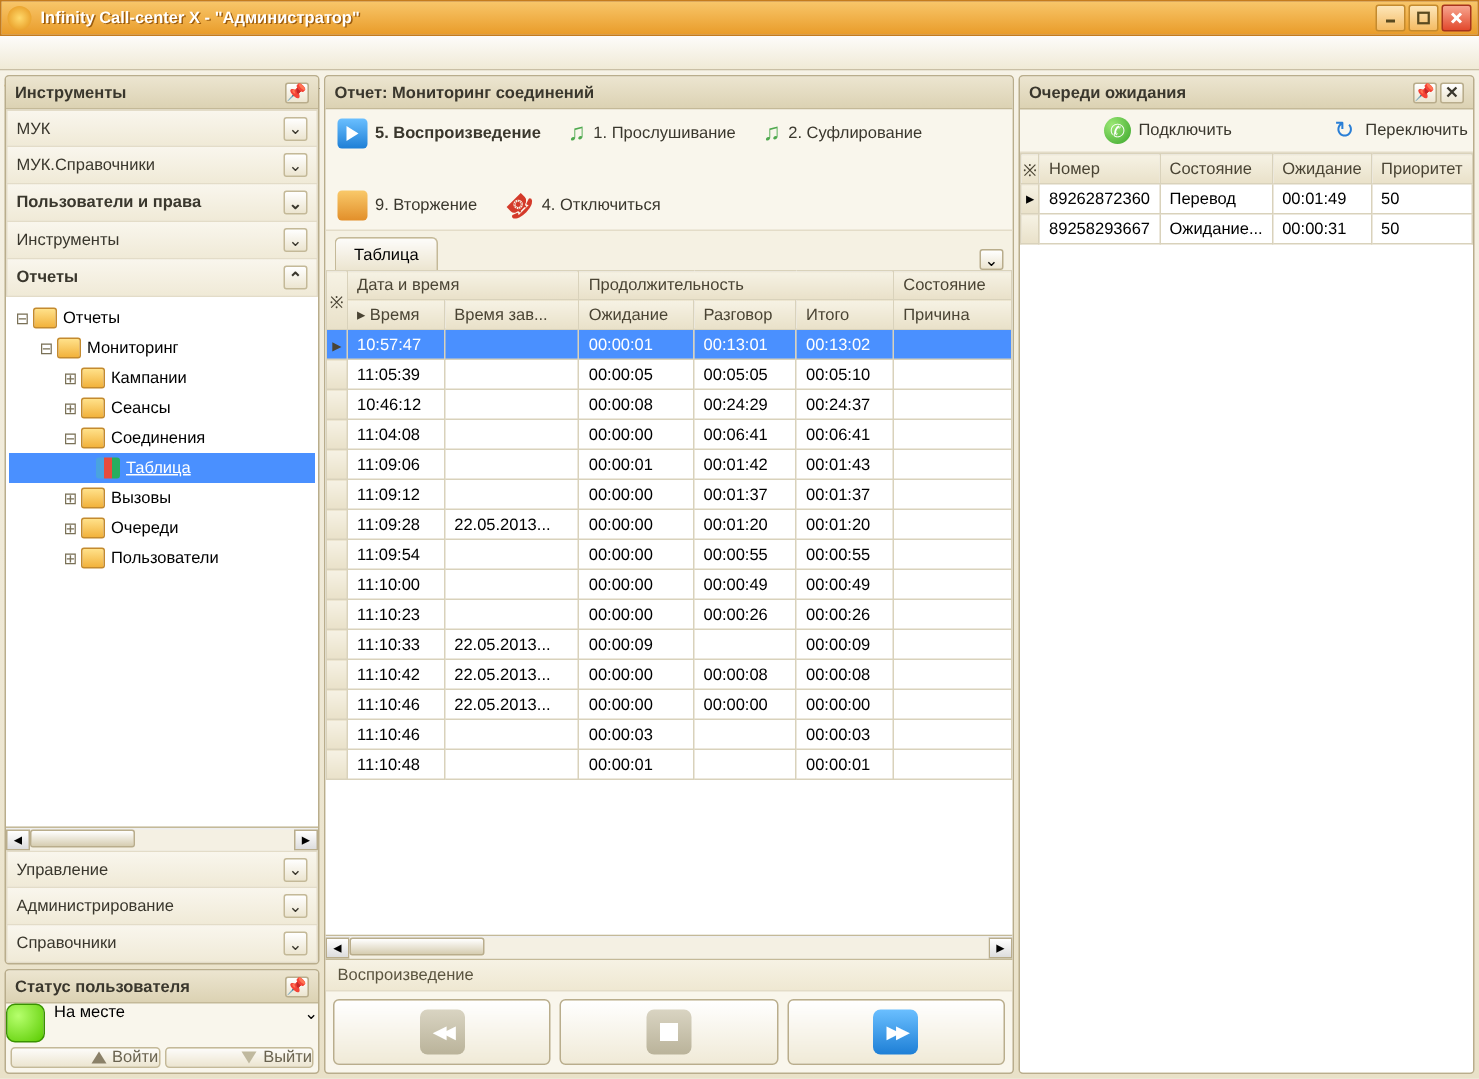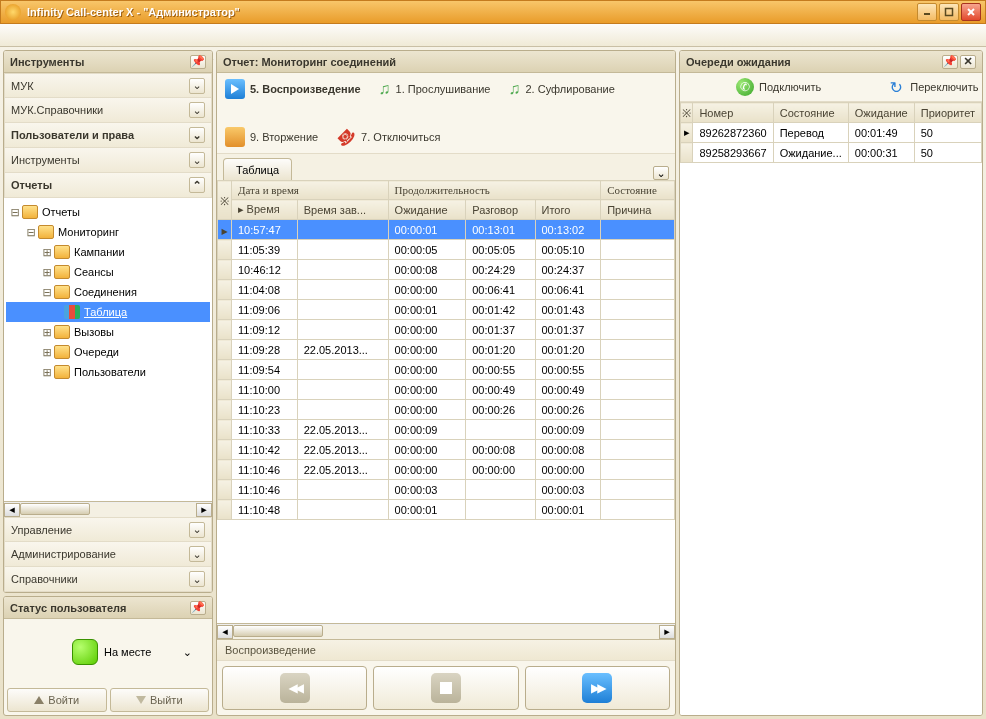--- a/index.html
+++ b/index.html
@@ -44,24 +44,24 @@
 .tnode .ficon.chart { background: linear-gradient(90deg,#4aa3df 33%, #e74c3c 33% 66%, #27ae60 66%); border: none; }
 .tnode.sel { background: #4a90ff; color: #fff; }
 .tnode.sel .tlabel { text-decoration: underline; }
 
 .hscroll { height: 16px; border-top: 1px solid #c4b998; background: #eee; display: flex; align-items: center; }
 .hscroll .arrow { width: 16px; height: 14px; border: 1px solid #b9ad8c; background: linear-gradient(#fff,#ddd); display: flex; align-items: center; justify-content: center; }
 .hscroll .track { flex: 1; height: 14px; background: #f4f0e3; position: relative; }
 .hscroll .thumb { position: absolute; left: 0; top: 0; height: 12px; width: 70px; background: linear-gradient(#fff,#d6cdb1); border: 1px solid #b9ad8c; border-radius: 2px; }
 
 
-.status-body { padding: 20px; display: flex; align-items: center; gap: 6px; margin-left: 48px; }
+.status-body { padding: 0; display: flex; align-items: flex-start; gap: 6px; }
 .status-ind { width: 26px; height: 26px; border-radius: 6px; background: radial-gradient(circle at 30% 30%, #b6ff6d, #5acb00); border: 1px solid #3a9200; }
 .loginrow { display: flex; padding: 3px; gap: 3px; }
-.lbtn { flex: 1; height: 24px; background: linear-gradient(#fdfcfa,#ece5d0); border: 1px solid #c4b998; border-radius: 3px; display: flex; align-items: center; justify-content: center; gap: 4px; color: #6a6350; cursor: pointer; }
+.lbtn { flex: 1; height: 14px; background: linear-gradient(#fdfcfa,#ece5d0); border: 1px solid #c4b998; border-radius: 3px; display: flex; align-items: center; justify-content: flex-end; gap: 4px; color: #6a6350; cursor: pointer; }
 .tri { width: 0; height: 0; border-left: 5px solid transparent; border-right: 5px solid transparent; }
 .tri.up { border-bottom: 8px solid #8a8068; }
 .tri.dn { border-top: 8px solid #c0b99f; }
 
 
 .center { flex: 1; display: flex; flex-direction: column; }
 .center .panel { flex: 1; }
 .toolbar { padding: 6px 8px; display: flex; flex-wrap: wrap; gap: 14px 18px; align-items: center; background: #f9f6ec; border-bottom: 1px solid #e3dcc8; }
 .titem { display: flex; align-items: center; gap: 5px; color: #3a372d; cursor: pointer; }
 .titem .ticon2 { width: 20px; height: 20px; border-radius: 3px; display: flex; align-items: center; justify-content: center; }
@@ -73,21 +73,21 @@
 
 .tabstrip { height: 26px; display: flex; align-items: flex-end; padding: 0 6px; background: #f5f1e3; gap: 3px; }
 .tab { height: 22px; padding: 0 12px; display: flex; align-items: center; border: 1px solid #c4b998; border-bottom: none; border-radius: 4px 4px 0 0; background: linear-gradient(#fdfcfa,#ece5d0); cursor: pointer; }
 .tabstrip .tdd { margin-left: auto; }
 
 
 .gridwrap { flex: 1; background: #fff; overflow: auto; position: relative; }
 table.grid { border-collapse: collapse; width: 100%; }
 .grid th, .grid td { border: 1px solid #d9d2bb; padding: 3px 6px; text-align: left; height: 20px; white-space: nowrap; }
 .grid thead th { background: linear-gradient(#f6f2e4,#e9e1c9); font-weight: normal; color: #4a4434; position: sticky; top: 0; }
-.grid thead tr.top th { height: 18px; font-weight: normal; font-family: Liberation Serif, serif; }
+.grid thead tr.top th { height: 18px; font-weight: normal; }
 .grid .gutter { width: 14px; background: linear-gradient(#f6f2e4,#e9e1c9); text-align: center; padding: 0; }
 .grid tbody tr.sel td { background: #4a90ff; color: #fff; }
 .grid tbody tr.sel .gutter::after { content: "▶"; color: #4a4434; font-size: 8px; }
 
 
 .player { border-top: 1px solid #c4b998; }
 .player .plabel { padding: 4px 8px; color: #5a543f; background: linear-gradient(#f6f2e4,#efe8d2); border-bottom: 1px solid #e3dcc8; }
 .pbtns { display: flex; gap: 6px; padding: 5px; }
 .pbigbtn { flex: 1; height: 44px; background: linear-gradient(#fff,#f0ead7); border: 1px solid #b9ad8c; border-radius: 4px; display: flex; align-items: center; justify-content: center; cursor: pointer; }
 .picon { width: 30px; height: 30px; border-radius: 5px; display: flex; align-items: center; justify-content: center; }
@@ -285,21 +285,21 @@
             <span class="ic-note">♫</span>
             <span>2. Суфлирование</span>
           </div>
         <div style="flex-basis:100%;height:0"></div>
         <div class="titem">
             <span class="ticon2 ic-people"></span>
             <span>9. Вторжение</span>
           </div>
         <div class="titem">
             <span class="ic-hang">☎</span>
-            <span>7. Отключиться</span>
+            <span>4. Отключиться</span>
           </div>
       </div>
       <div class="tabstrip">
         <div class="tab">Таблица</div>
         <div class="tdd pbtn">⌄</div>
       </div>
       <div class="gridwrap">
         <table class="grid">
           <thead>
             <tr class="top">

